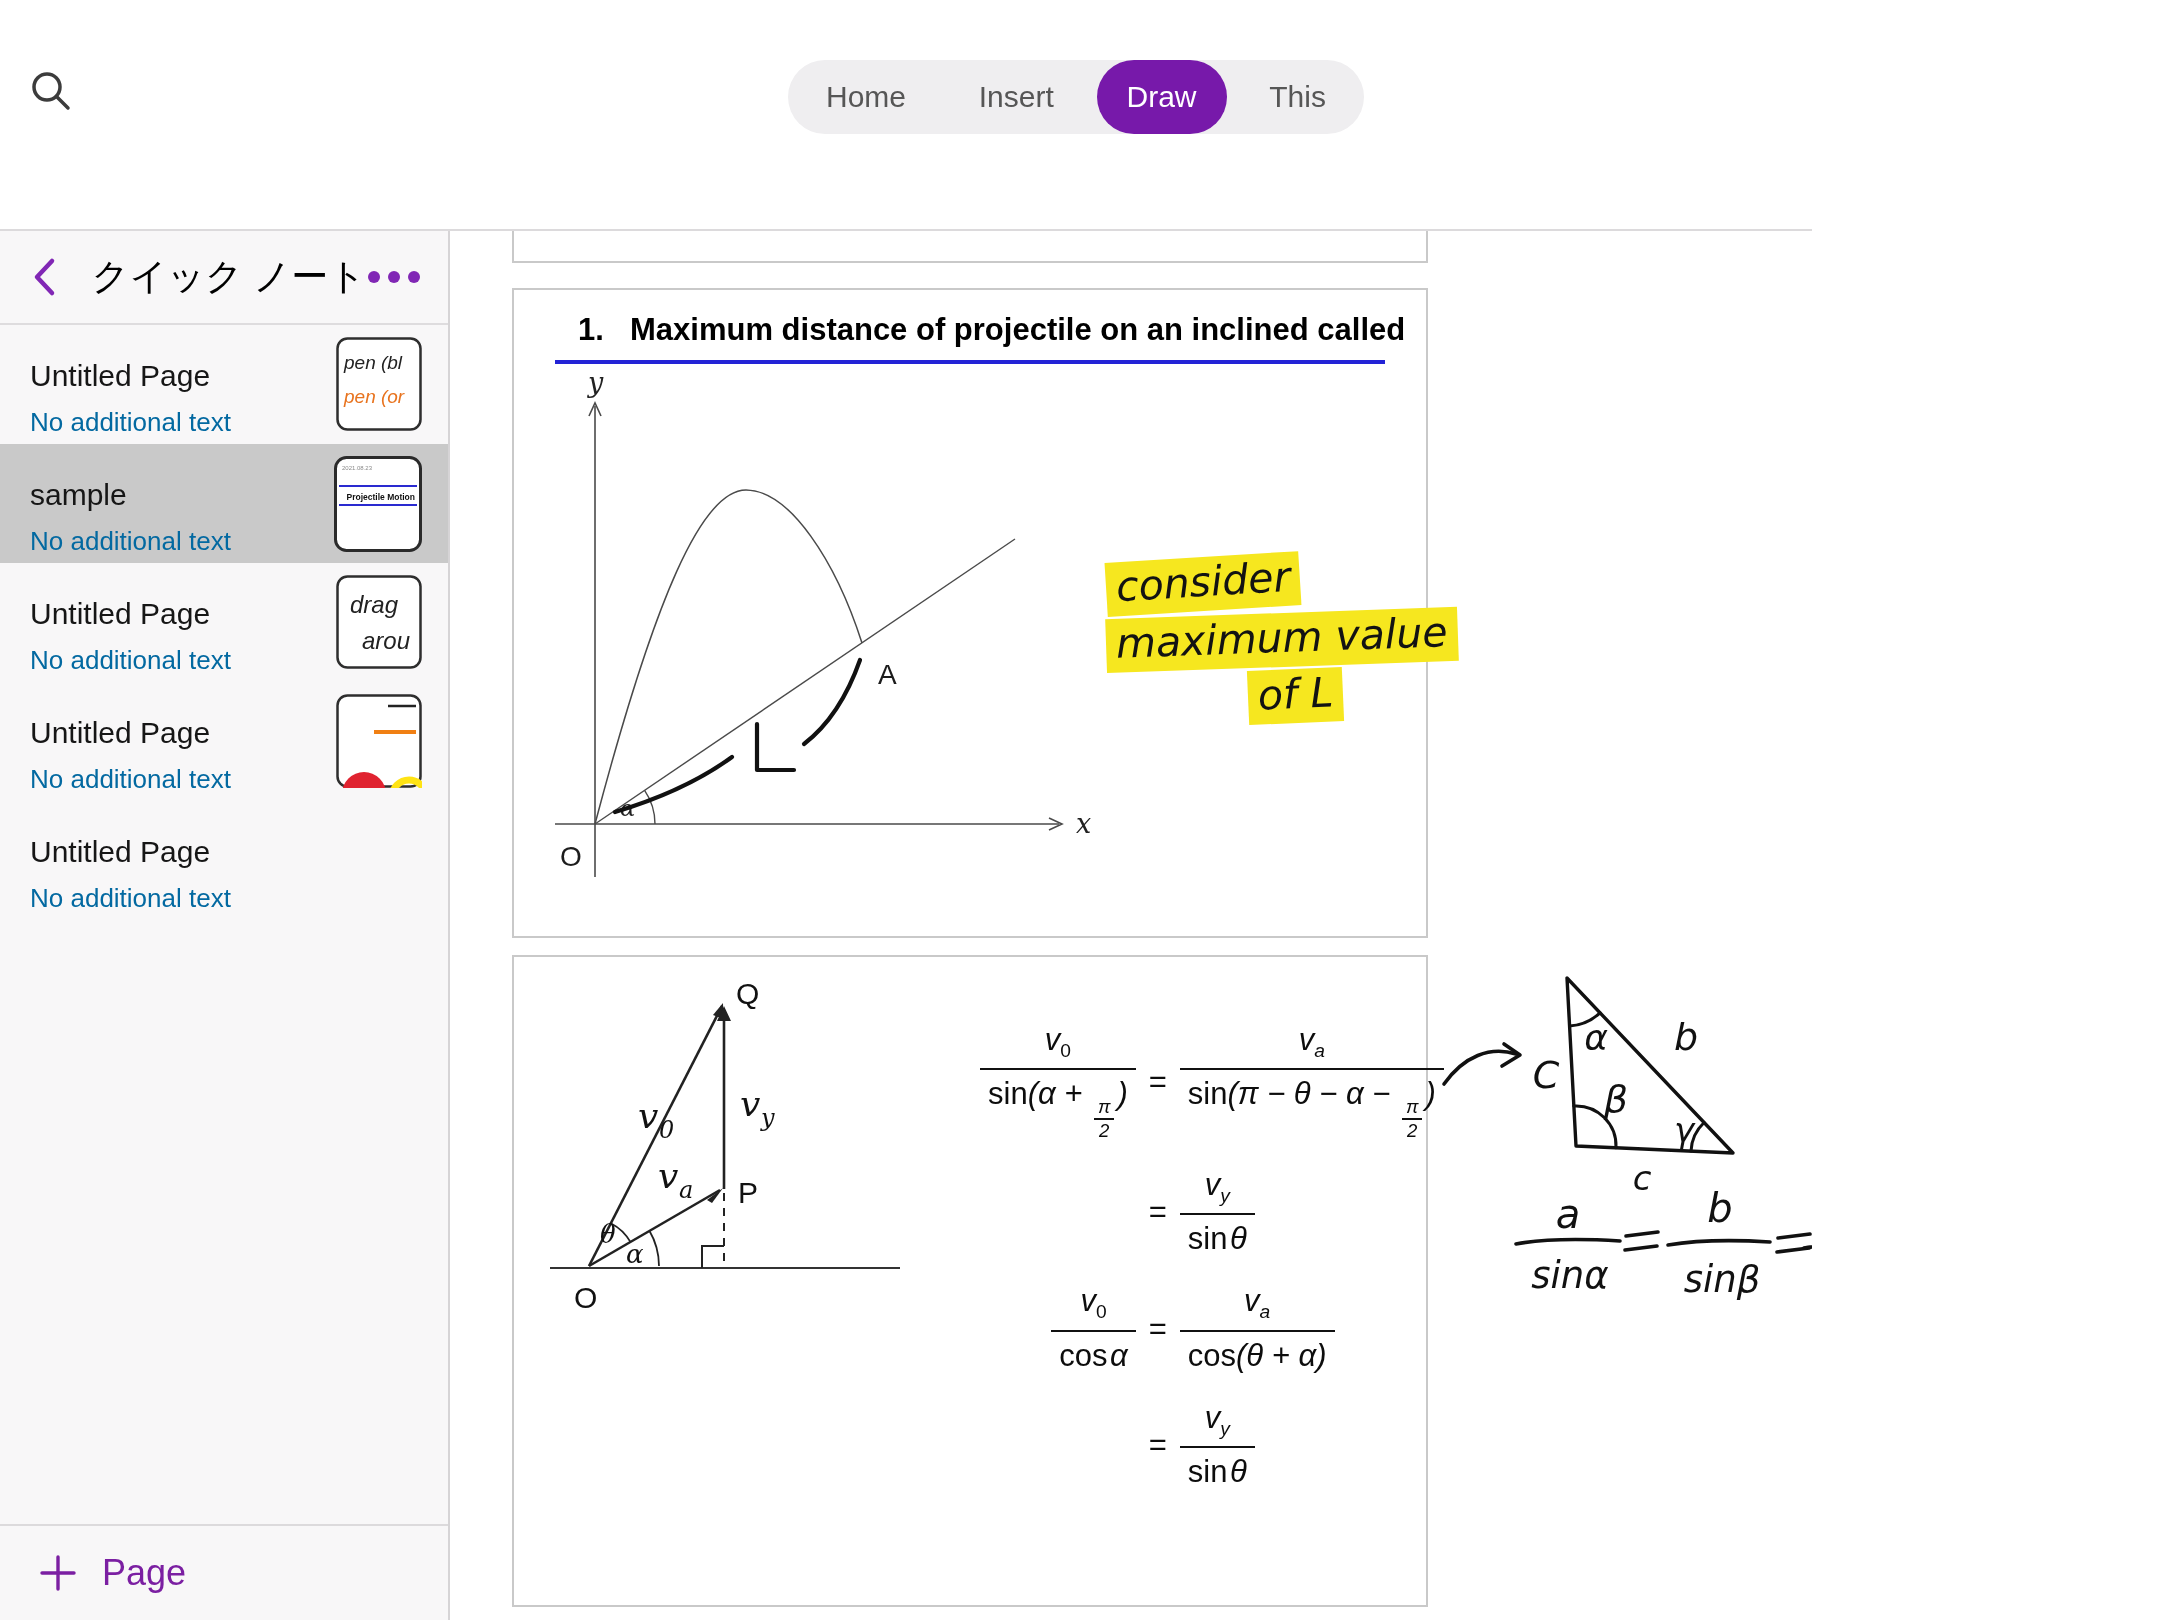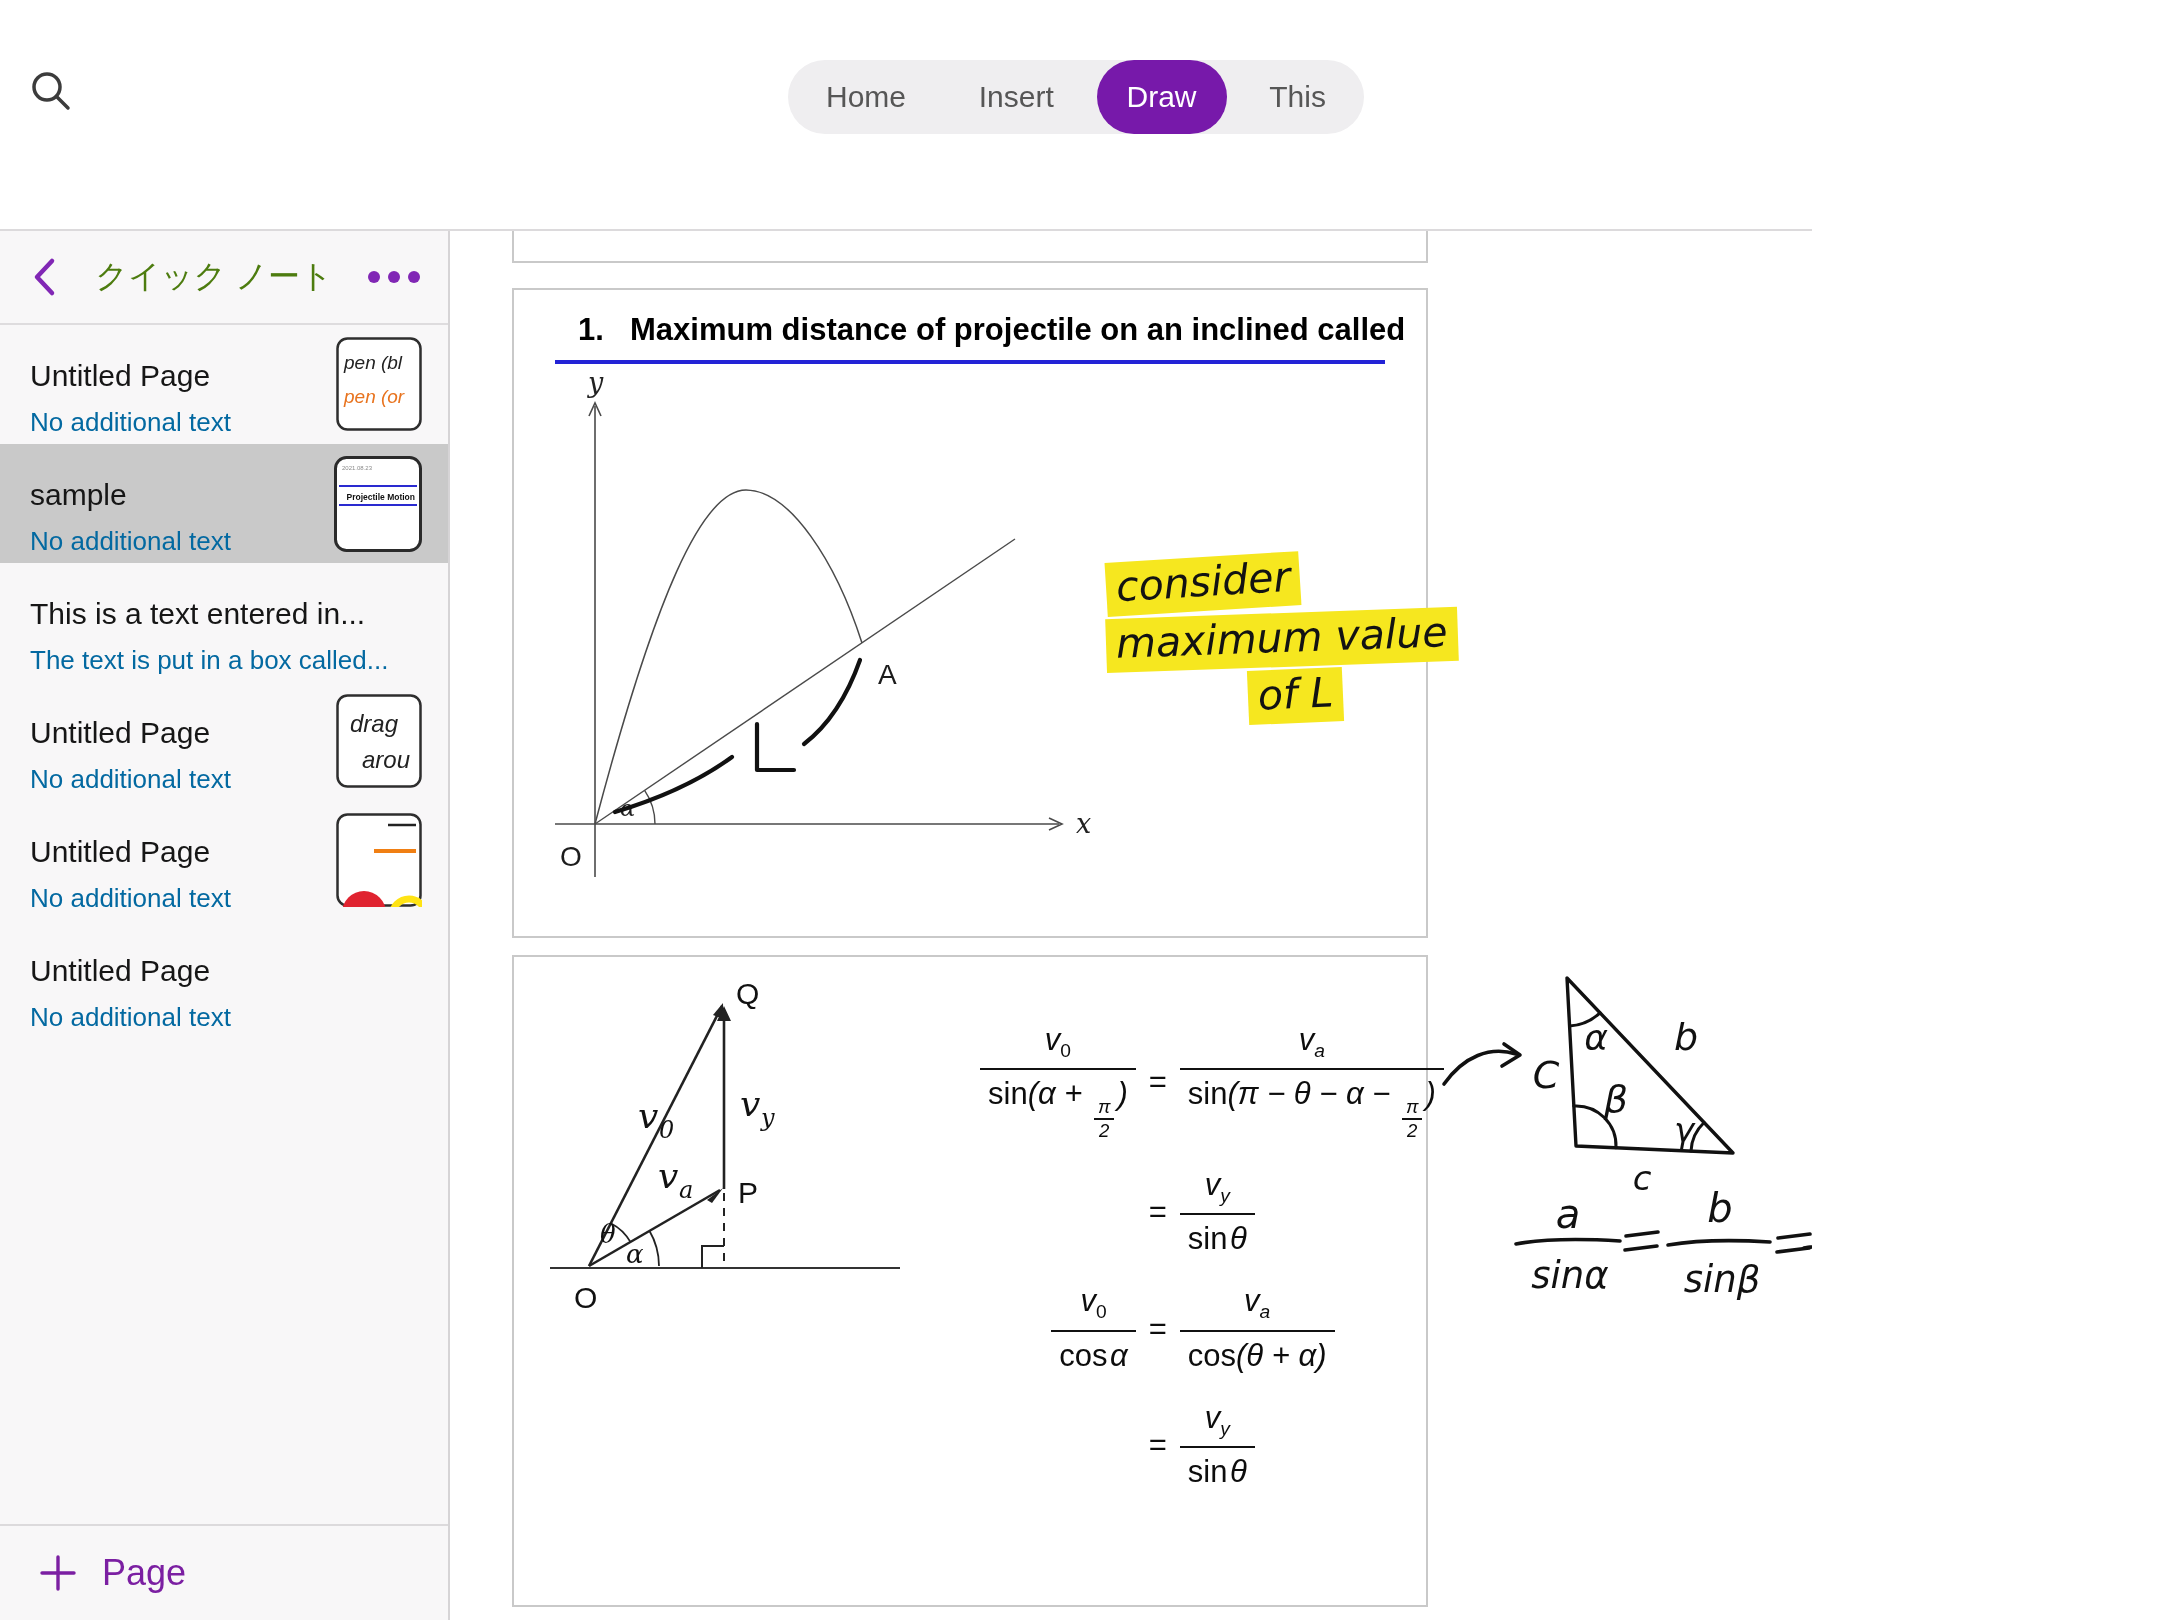--- a/index.html
+++ b/index.html
@@ -21,21 +21,21 @@
   .tool-group{position:absolute;display:flex;align-items:center;gap:14px;top:160px;height:64px}
   .tool-label{font-size:30px;color:#2e2e2e;white-space:nowrap}
   .tb-div{position:absolute;top:170px;width:2px;height:52px;background:#dbd9db}
   .pen{position:absolute;top:120px}
   .hr-top{position:absolute;top:229px;left:0;width:2160px;height:2px;background:#dcdadc}
   
   .sidebar{position:absolute;left:0;top:231px;width:450px;height:1389px;background:#f8f7f8;
            border-right:2px solid #d6d4d6;box-sizing:border-box}
   .sb-header{height:92px;display:flex;align-items:center;border-bottom:2px solid #dedcde}
   .sb-back{margin-left:28px;width:34px;height:44px}
-  .sb-title{flex:1;text-align:center;font-size:32px;color:#4d7c0f;white-space:nowrap}
+  .sb-title{flex:1;text-align:right;font-size:37px;color:#000000;white-space:nowrap}
   .sb-more{margin-right:26px;width:56px;height:20px}
   .sb-item{position:relative;height:119px;padding:16px 20px 0 30px;box-sizing:border-box;overflow:hidden}
   .sb-item.selected{background:#c9c9c9}
   .sb-item-title{font-size:30px;color:#161616;white-space:nowrap;overflow:hidden;margin-top:18px}
   .sb-item-sub{font-size:26px;color:#0369a1;white-space:nowrap;overflow:hidden;margin-top:14px}
   .sb-thumb{position:absolute;right:26px;top:12px}
   .sb-footer{position:absolute;left:0;bottom:0;width:448px;height:94px;border-top:2px solid #dcdadc;
              display:flex;align-items:center;background:#f8f7f8}
   .sb-footer .plus{margin-left:38px}
   .sb-add-label{font-size:36px;color:#7b1fa2;margin-left:24px}
@@ -284,24 +284,20 @@
       <div class="sb-item-sub">No additional text</div>
       <svg class="sb-thumb" width="88" height="96" viewBox="0 0 88 96">
         <rect x="1.5" y="1.5" width="85" height="93" rx="11" fill="#fff" stroke="#2a2a2a" stroke-width="3"></rect>
         <text x="8" y="14" font-size="6" fill="#8a8a8a">2021.08.23</text>
         <line x1="5" y1="30" x2="83" y2="30" stroke="#2a2ad0" stroke-width="2"></line>
         <text x="81" y="44" font-size="8.5" font-weight="bold" text-anchor="end" fill="#111">Projectile Motion</text>
         <line x1="5" y1="49" x2="83" y2="49" stroke="#2a2ad0" stroke-width="2"></line>
       </svg>
     </div>
 
-    <div class="sb-item">
-      <div class="sb-item-title">This is a text entered in...</div>
-      <div class="sb-item-sub">The text is put in a box called...</div>
-    </div>
 
     <div class="sb-item">
       <div class="sb-item-title">Untitled Page</div>
       <div class="sb-item-sub">No additional text</div>
       <svg class="sb-thumb" width="86" height="94" viewBox="0 0 86 94">
         <rect x="1.5" y="1.5" width="83" height="91" rx="10" fill="#fff" stroke="#2e2e2e" stroke-width="2.5"></rect>
         <text x="14" y="38" font-size="24" font-style="italic" fill="#222">drag</text>
         <text x="26" y="74" font-size="24" font-style="italic" fill="#222">arou</text>
       </svg>
     </div>

